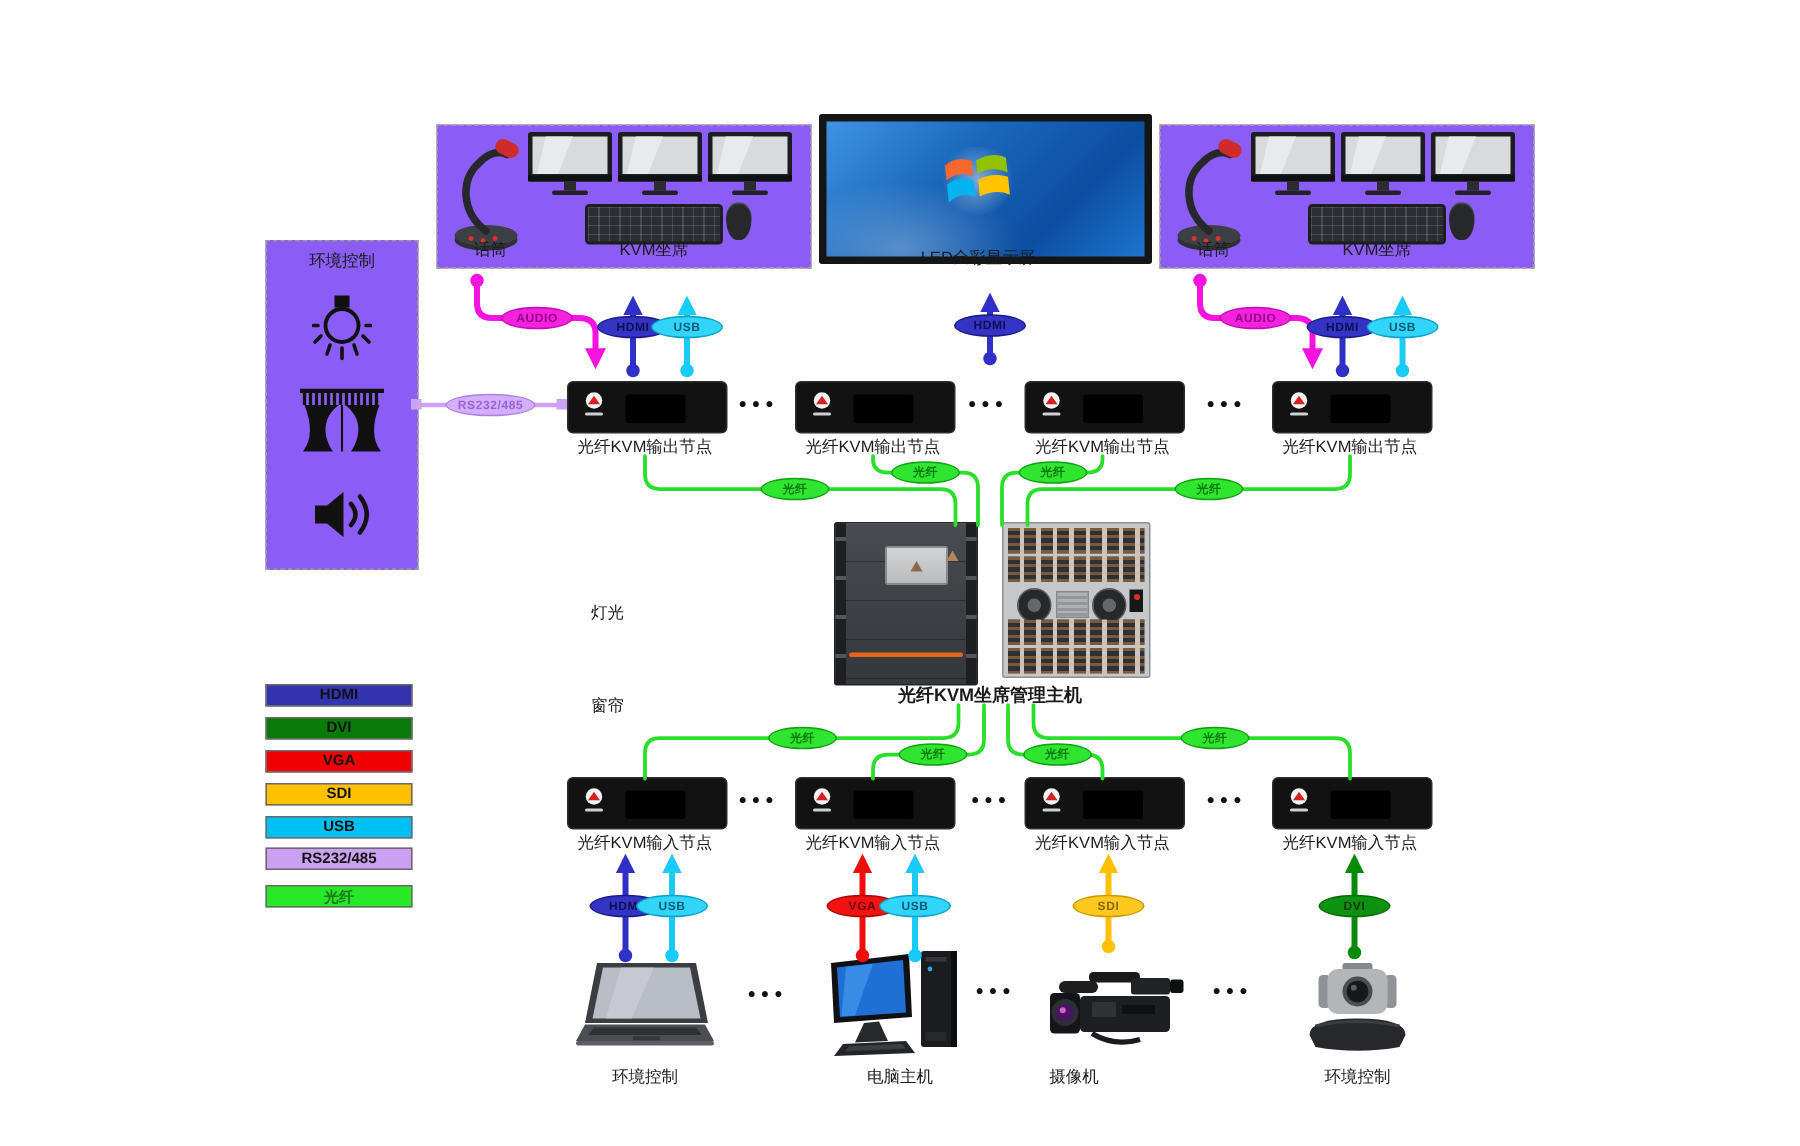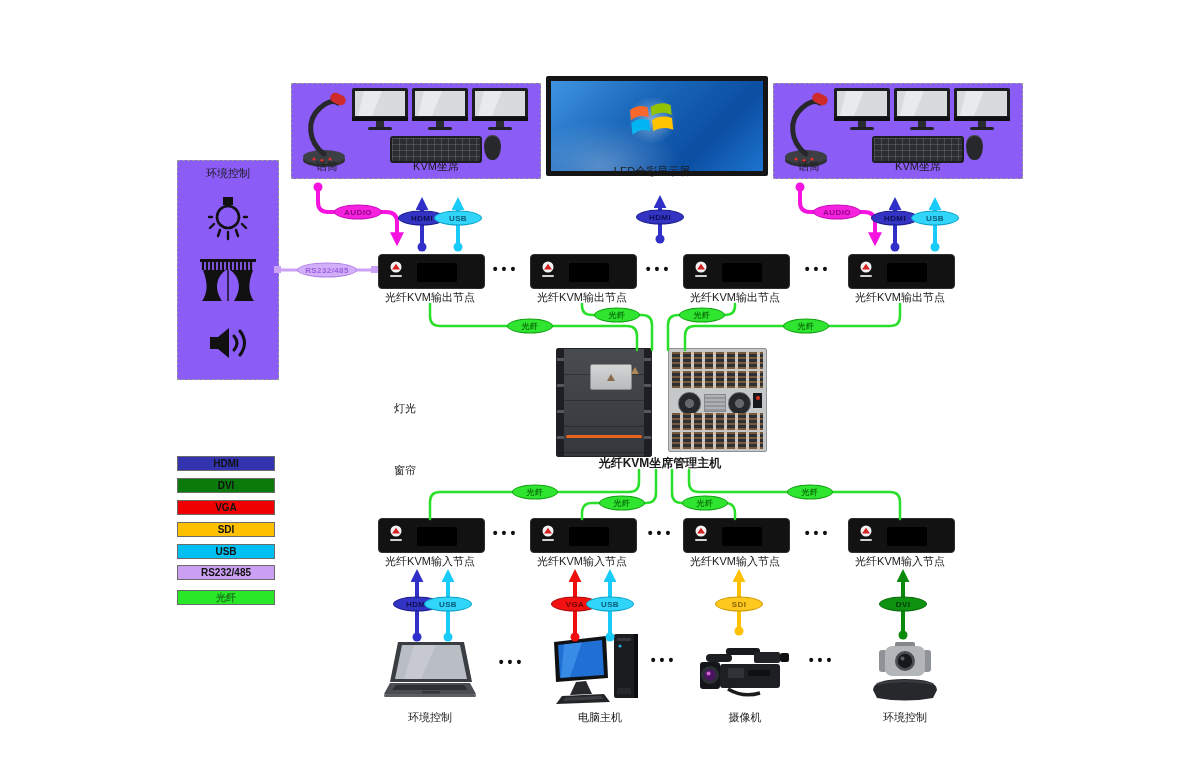--- a/index.html
+++ b/index.html
@@ -329,21 +329,21 @@
     <rect x="8" y="8" width="26" height="8" rx="4" fill="#1c1e20"></rect>
     <rect x="2" y="16" width="20" height="27" rx="3" fill="#141518"></rect>
     <circle cx="12" cy="29" r="9" fill="#2c2f33"></circle>
     <circle cx="12" cy="29" r="5.8" fill="#4a1560"></circle>
     <circle cx="10.5" cy="27.5" r="2" fill="#e06ae0" opacity=".9"></circle>
     <rect x="22" y="18" width="60" height="24" rx="3" fill="#1d1f22"></rect>
     <rect x="30" y="22" width="16" height="10" rx="1" fill="#2f3236"></rect>
     <rect x="50" y="24" width="22" height="6" fill="#0f1012"></rect>
     <path d="M30,43 Q45,52 62,47" stroke="#1a1c1e" stroke-width="3.5" fill="none"></path>
   </svg>
-  <div class="lbl" style="left:745px;top:710px">摄像机</div>
+  <div class="lbl" style="left:716px;top:710px">摄像机</div>
 
   <svg class="abs" style="left:865px;top:640px;z-index:6" width="80" height="62" viewBox="0 0 80 62">
     <rect x="30" y="2" width="20" height="6" rx="2" fill="#84878b"></rect>
     <rect x="14" y="10" width="8" height="22" rx="3" fill="#8f9296"></rect>
     <rect x="58" y="10" width="8" height="22" rx="3" fill="#8f9296"></rect>
     <rect x="20" y="6" width="40" height="30" rx="7" fill="#b3b6b9"></rect>
     <circle cx="40" cy="21" r="10" fill="#4a4d51"></circle>
     <circle cx="40" cy="21" r="7.2" fill="#17181b"></circle>
     <circle cx="37.5" cy="18.5" r="2" fill="#5a5e63"></circle>
     <path d="M8,50 Q8,39 40,39 Q72,39 72,50 L68,58 Q40,63 12,58 Z" fill="#26282c"></path>

